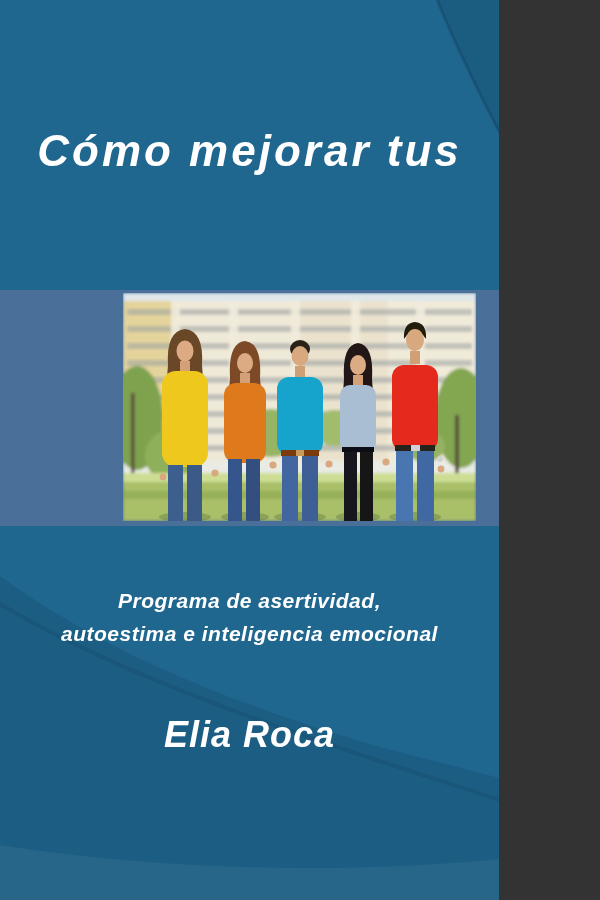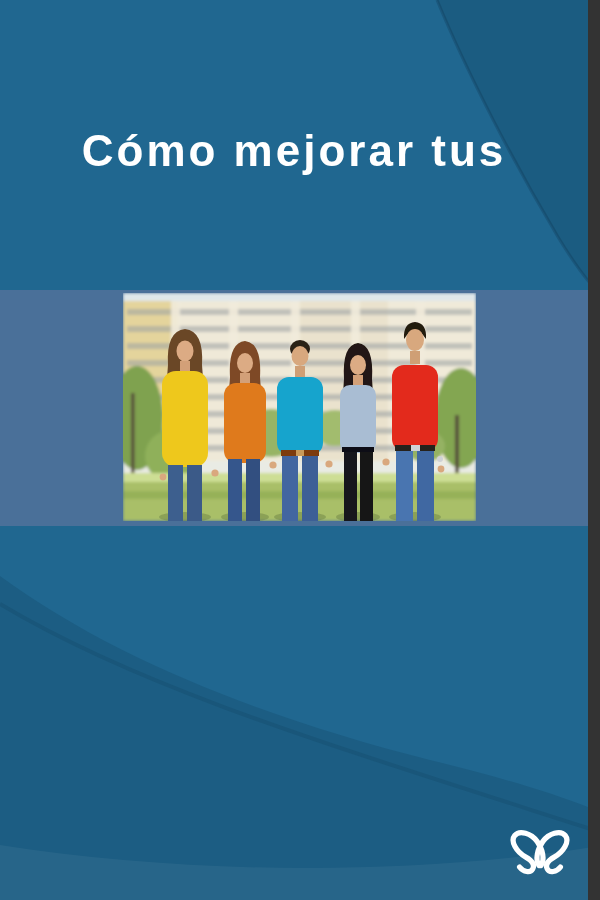--- a/index.html
+++ b/index.html
@@ -1,21 +1,22 @@
 <!DOCTYPE html>
 <html style="--background: #206790; --band: #4A7099; --shade: #1B5C85; --text: #FFFFFF;"><head>
 <meta charset="utf-8">
 <style>
   html,body{margin:0;padding:0;}
   body{width:600px;height:900px;background:#333;font-family:"Liberation Sans",sans-serif;}
 
   .cover{
-    position:relative;width:588px;height:900px;overflow:hidden;
+    position:relative;width:499px;height:900px;overflow:hidden;
     background:var(--background,#206790);
     color:var(--text,#ffffff);
+    font-style:italic;
   }
   .waves{position:absolute;left:0;top:0;width:600px;height:900px;display:block;}
 
   .title{
     position:absolute;top:122px;left:0;width:100%;margin:0;
     text-align:center;font-weight:bold;font-size:44px;line-height:57px;
     letter-spacing:3px;color:var(--text,#ffffff);
   }
   .title .line{display:block;}
 
@@ -181,21 +182,26 @@
             <circle cx="92" cy="180" r="3.6"></circle>
           <circle cx="150" cy="172" r="3.6"></circle>
             <circle cx="206" cy="171" r="3.6"></circle>
           <circle cx="263" cy="169" r="3.6"></circle>
             <circle cx="318" cy="176" r="3.4"></circle>
         </g>
       </g>
     </svg>
   </div>
 
-
+  <div class="subtitle">
+    <span class="line">Programa de asertividad,</span>
+    <span class="line">autoestima e inteligencia emocional</span>
+  </div>
+
+  <div class="author">Elia Roca</div>
 
   <svg class="logo" viewBox="0 0 70 52" aria-hidden="true">
     <g stroke="#ffffff" stroke-width="5.4" stroke-linecap="round" fill="none">
       <path d="M34,40 C30,34 32,23 38,15 C44,7 56,3 61,9 C66,15 59,26 50,31 C43,35 40,39 42.5,43.5 C45,48 52,46.5 56,41.5"></path>
       <path d="M34,40 C30,34 32,23 38,15 C44,7 56,3 61,9 C66,15 59,26 50,31 C43,35 40,39 42.5,43.5 C45,48 52,46.5 56,41.5" transform="translate(70,0) scale(-1,1)"></path>
     </g>
   </svg>
 
 </div>
 

